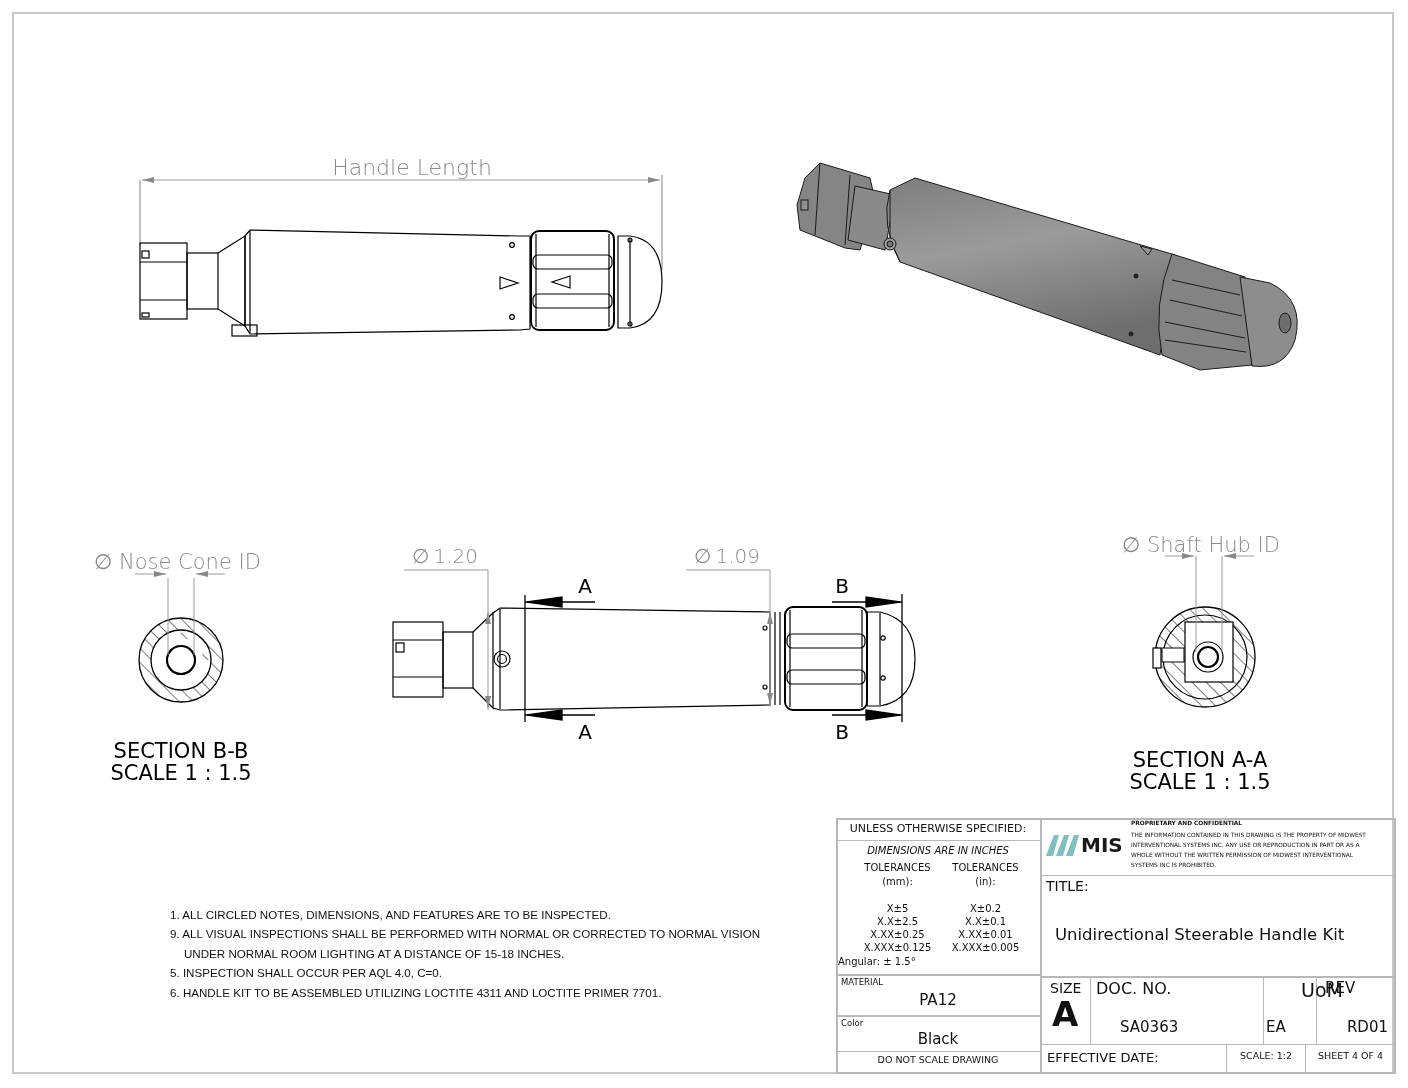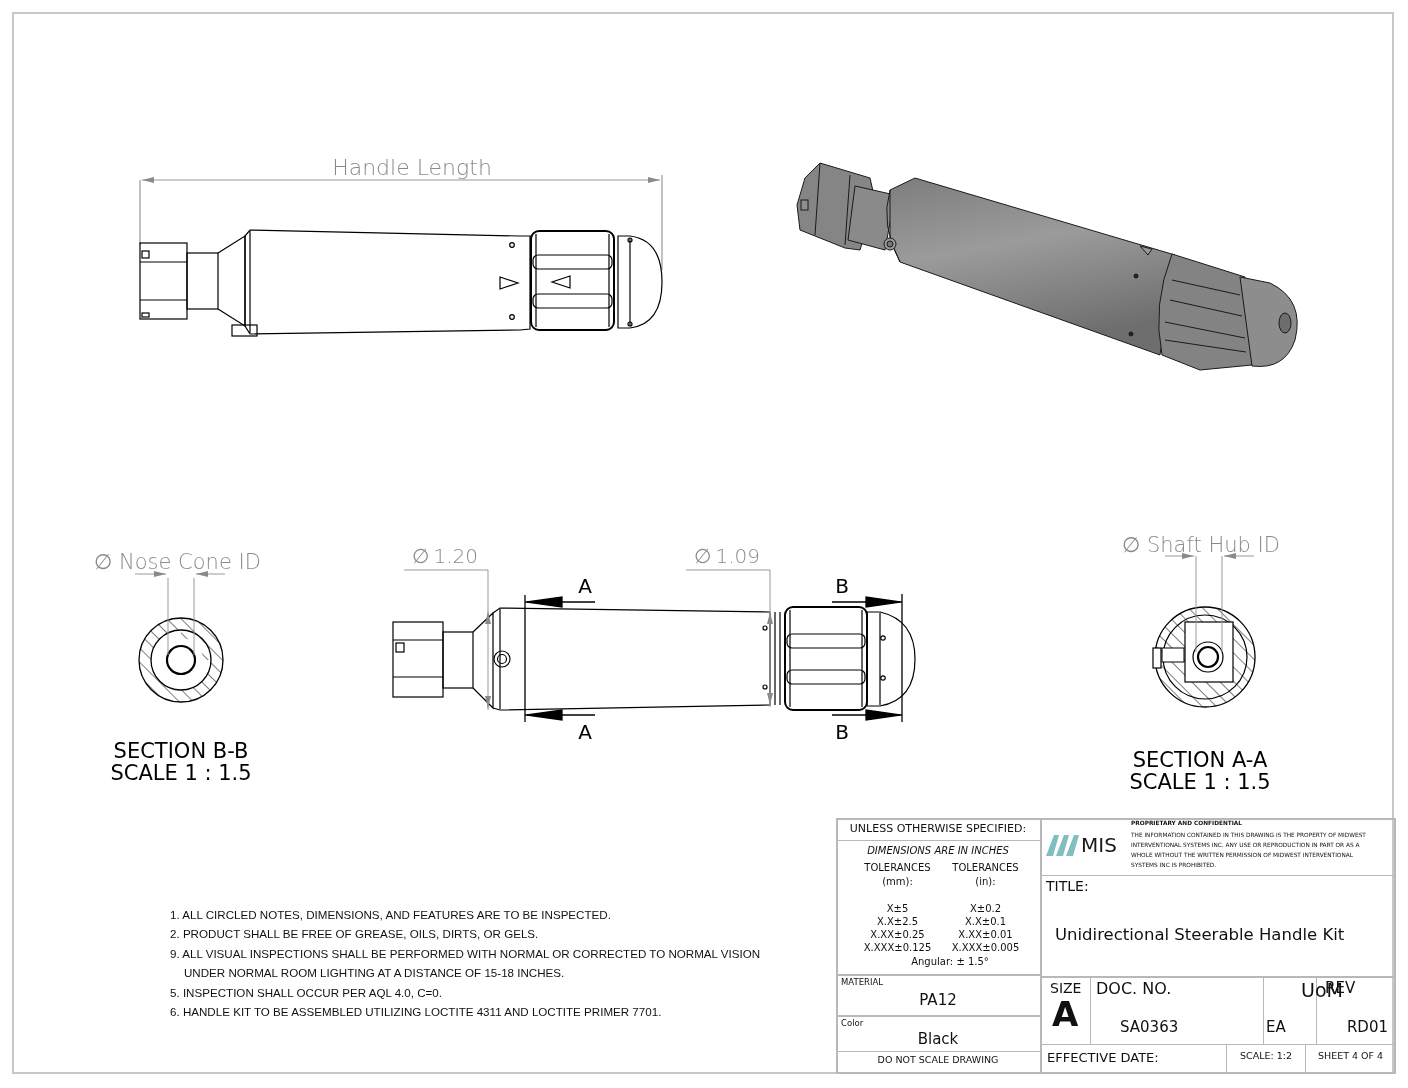--- a/index.html
+++ b/index.html
@@ -189,21 +189,20 @@
     <line x1="1165" y1="556" x2="1194" y2="556" stroke="#999" marker-end="url(#arrG)"></line>
     <line x1="1224" y1="556" x2="1254" y2="556" stroke="#999" marker-start="url(#arrGs)"></line>
   </g>
   <text class="dimtxt" x="1122" y="552" font-size="21">∅ Shaft Hub ID</text>
   <text class="lbl" x="1200" y="767" font-size="21" text-anchor="middle">SECTION A-A</text>
   <text class="lbl" x="1200" y="789" font-size="21" text-anchor="middle">SCALE 1 : 1.5</text>
 </svg>
 
 <div class="notes">
   <div>1. ALL CIRCLED NOTES, DIMENSIONS, AND FEATURES ARE TO BE INSPECTED.</div>
-  <div>2. PRODUCT SHALL BE FREE OF GREASE, OILS, DIRTS, OR GELS.</div>
   <div>9. ALL VISUAL INSPECTIONS SHALL BE PERFORMED WITH NORMAL OR CORRECTED TO NORMAL VISION</div>
   <div class="cont">UNDER NORMAL ROOM LIGHTING AT A DISTANCE OF 15-18 INCHES.</div>
   <div>5. INSPECTION SHALL OCCUR PER AQL  4.0, C=0.</div>
   <div>6. HANDLE KIT TO BE ASSEMBLED UTILIZING LOCTITE 4311 AND LOCTITE PRIMER 7701.</div>
 </div>
 
 <div>
 
   <div class="tb" style="left:836px;top:818px;width:560px;height:256px;border-width:2px;"></div>
 
@@ -233,33 +232,33 @@
     <div>X.X±2.5</div>
     <div>X.XX±0.25</div>
     <div>X.XXX±0.125</div>
   </div>
   <div class="t" style="left:938px;top:902px;width:95px;text-align:center;font-size:10px;line-height:13px;">
     <div>X±0.2</div>
     <div>X.X±0.1</div>
     <div>X.XX±0.01</div>
     <div>X.XXX±0.005</div>
   </div>
-  <div class="t" style="left:838px;top:956px;width:200px;text-align:center;font-size:10px;padding-left:12px;">Angular: ± 1.5°</div>
+  <div class="t" style="left:838px;top:956px;width:200px;font-size:10px;">Angular: ± 1.5°</div>
 
   <div class="t" style="left:841px;top:977px;font-size:8.5px;">MATERIAL</div>
   <div class="t" style="left:838px;top:991px;width:200px;text-align:center;font-size:15px;">PA12</div>
   <div class="t" style="left:841px;top:1018px;font-size:8.5px;">Color</div>
   <div class="t" style="left:838px;top:1030px;width:200px;text-align:center;font-size:15px;">Black</div>
   <div class="t" style="left:838px;top:1054px;width:200px;text-align:center;font-size:9.5px;">DO NOT SCALE DRAWING</div>
 
   <div style="position:absolute;left:1044px;top:830px;height:30px;display:flex;align-items:center;">
     <svg width="36" height="26" viewBox="0 0 36 26">
       <path d="M2,24 L10,3 L15,3 L9,24 Z M12,24 L20,3 L25,3 L19,24 Z M22,24 L30,3 L35,3 L29,24 Z" fill="#7fbfbf"></path>
     </svg>
-    <span style="font-family:'DejaVu Sans',sans-serif;font-weight:normal;font-size:20px;color:#1a1a1a;margin-left:1px;">MIS</span>
+    <span style="font-family:'DejaVu Sans',sans-serif;font-weight:bold;font-size:20px;color:#1a1a1a;margin-left:1px;">MIS</span>
   </div>
   <div class="t" style="left:1131px;top:820px;font-size:5.8px;font-weight:bold;">PROPRIETARY AND CONFIDENTIAL</div>
   <div class="t" style="left:1131px;top:830px;font-size:5.8px;line-height:10px;">
     <div>THE INFORMATION CONTAINED IN THIS DRAWING IS THE PROPERTY OF MIDWEST</div>
     <div>INTERVENTIONAL SYSTEMS INC. ANY USE OR REPRODUCTION IN PART OR AS A</div>
     <div>WHOLE WITHOUT THE WRITTEN PERMISSION OF MIDWEST INTERVENTIONAL</div>
     <div>SYSTEMS INC IS PROHIBITED.</div>
   </div>
 
   <div class="t" style="left:1046px;top:878px;font-size:14px;">TITLE:</div>

